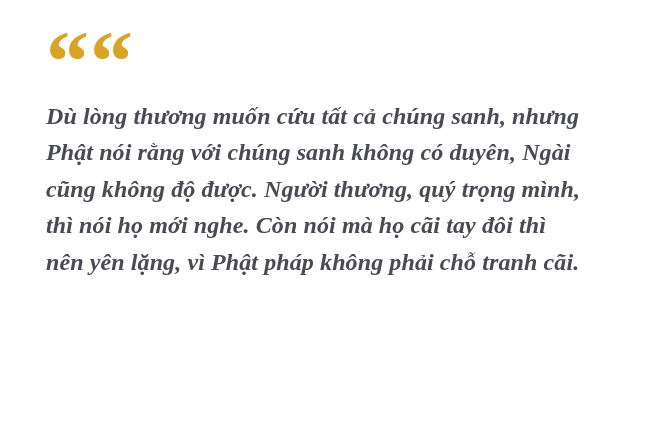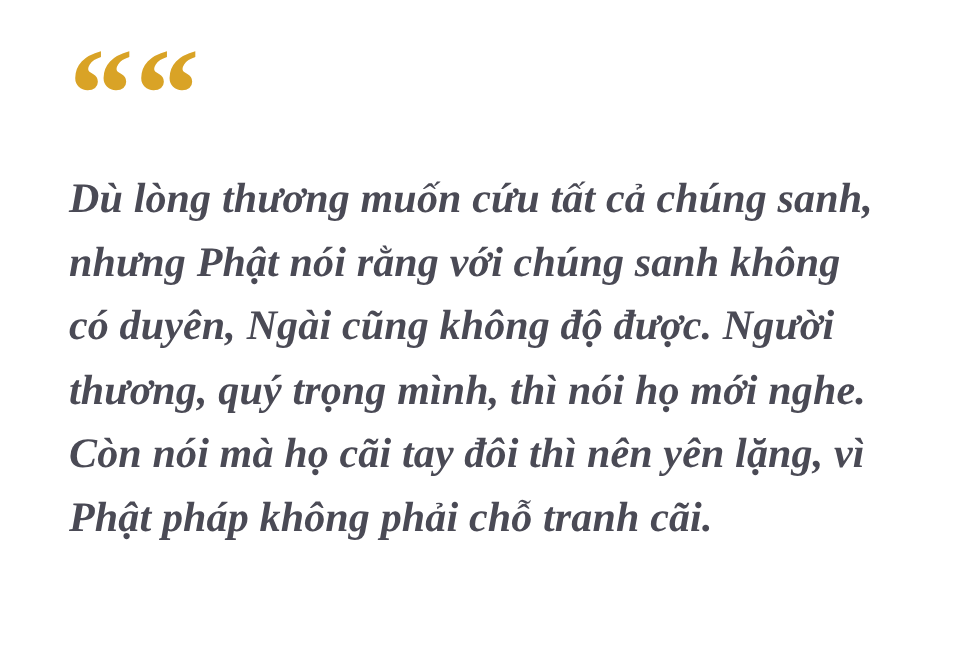--- a/index.html
+++ b/index.html
@@ -25,26 +25,26 @@
     color: #d9a326;
     font-family: "Liberation Serif", serif;
     font-size: 86px;
     line-height: 0.8;
     font-weight: 700;
     letter-spacing: 1px;
     height: 70px;
     user-select: none;
   }
   .quote-body {
-    margin-top: 14px;
+    margin-top: 0;
     color: #4a4a55;
     font-family: "Liberation Serif", serif;
     font-style: italic;
     font-weight: 700;
-    font-size: 28px;
+    font-size: 24px;
     line-height: 1.52;
     letter-spacing: 0.1px;
     text-align: left;
     max-width: 540px;
   }
 </style>
 </head>
 <body>
 
 <div class="quote-card">

